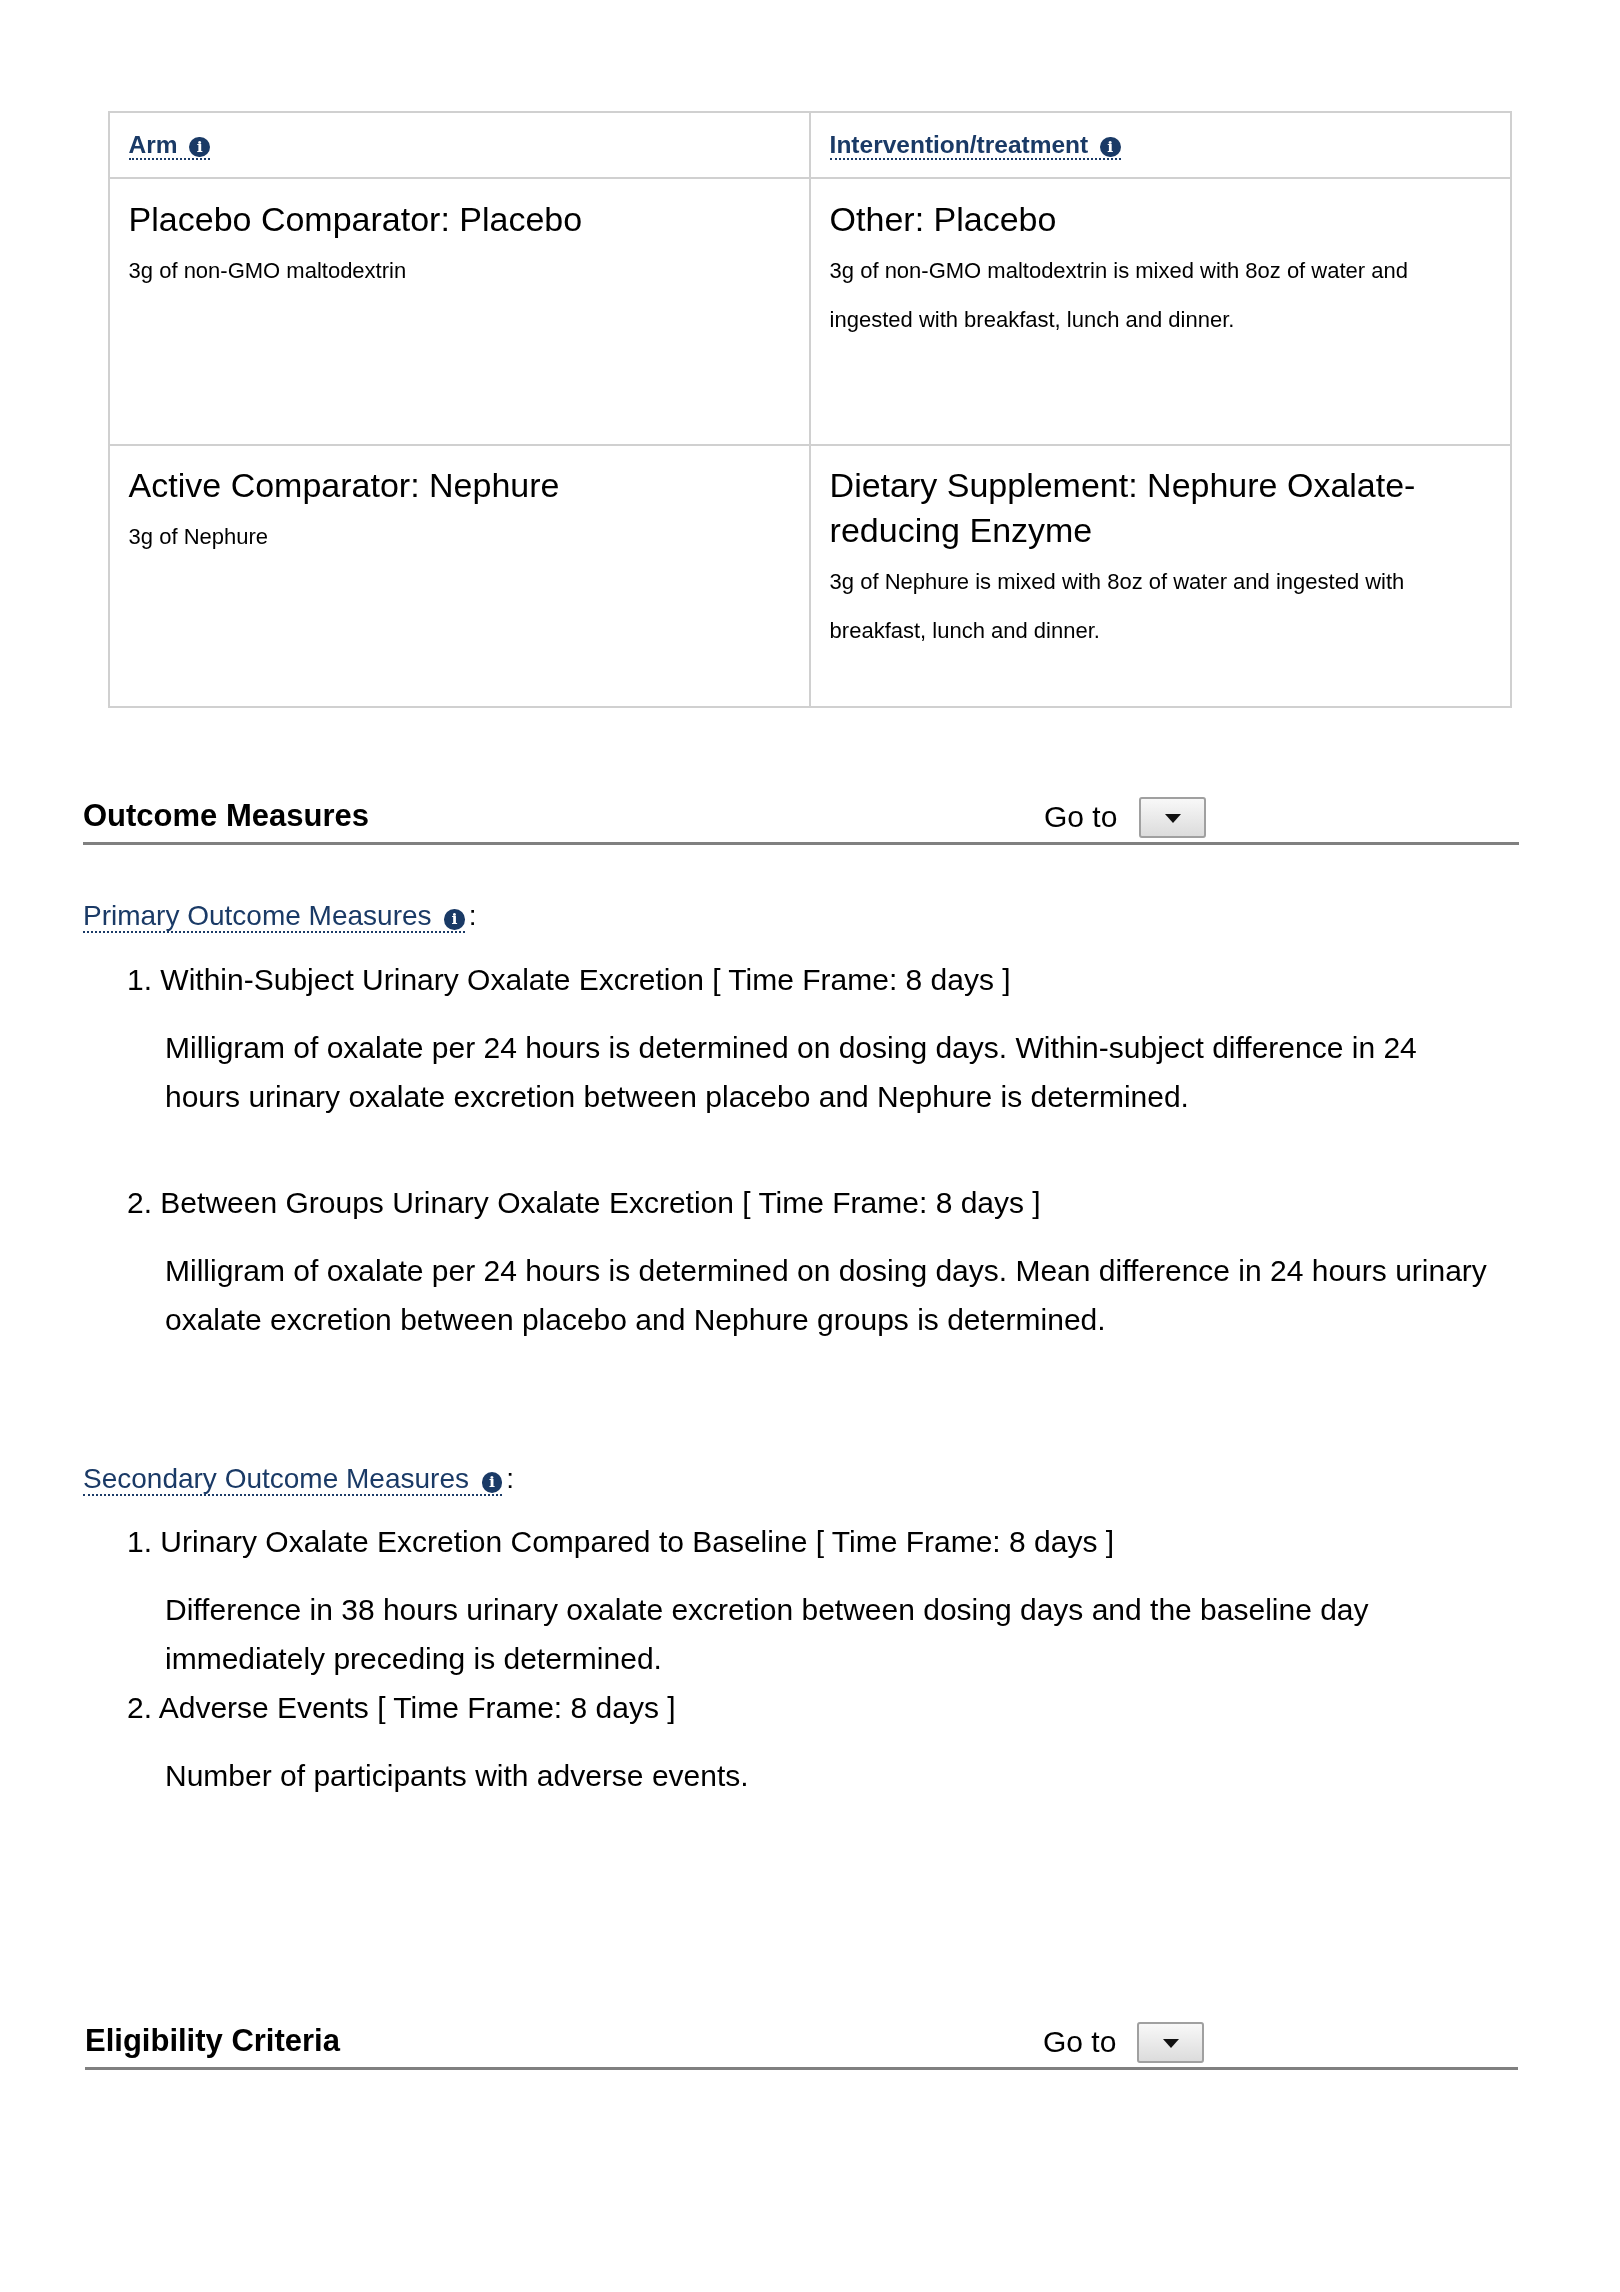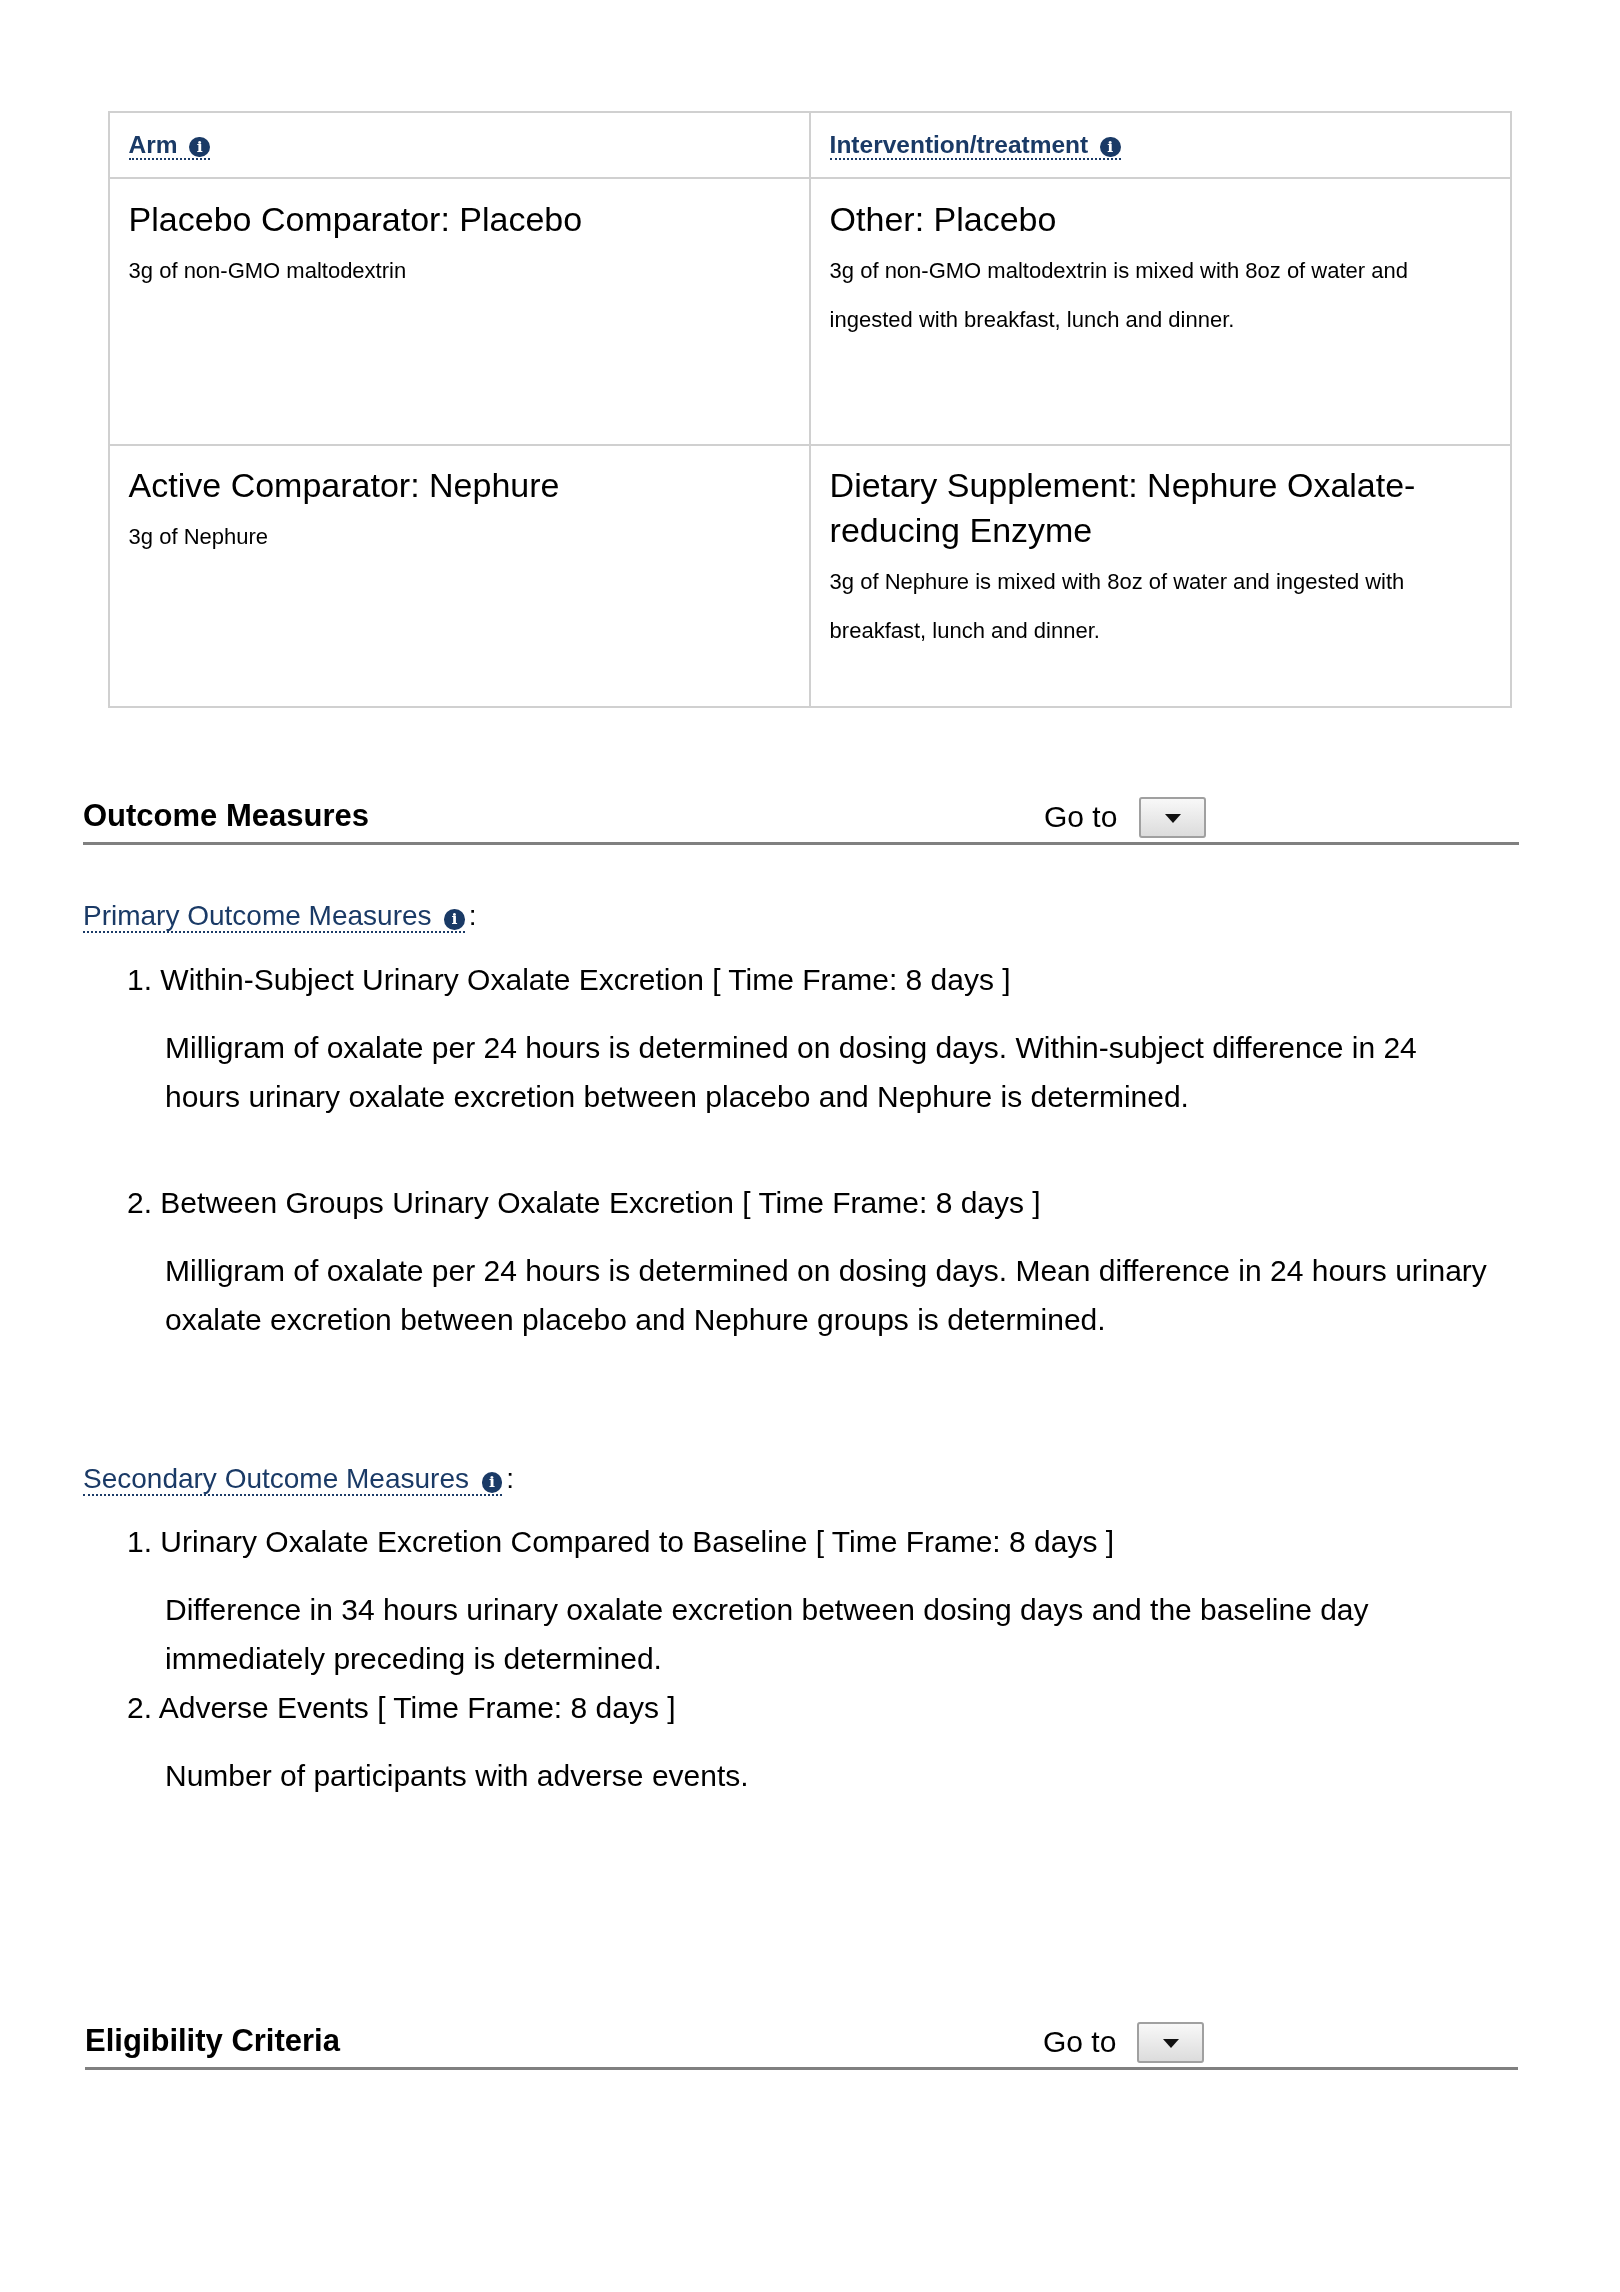--- a/index.html
+++ b/index.html
@@ -83,21 +83,21 @@
   <div class="measure-title">2. Between Groups Urinary Oxalate Excretion [ Time Frame: 8 days ]</div>
   <div class="measure-desc">Milligram of oxalate per 24 hours is determined on dosing days. Mean difference in 24 hours urinary oxalate excretion between placebo and Nephure groups is determined.</div>
 </div>
 
 <div class="measures-label" style="top:1463px;">
   <a><span>Secondary Outcome Measures</span> <span class="info-icon">i</span></a><span class="colon">:</span>
 </div>
 
 <div class="measure" style="top:1522px;">
   <div class="measure-title">1. Urinary Oxalate Excretion Compared to Baseline [ Time Frame: 8 days ]</div>
-  <div class="measure-desc">Difference in 34 hours urinary oxalate excretion between dosing days and the baseline day immediately preceding is determined.</div>
+  <div class="measure-desc">Difference in 38 hours urinary oxalate excretion between dosing days and the baseline day immediately preceding is determined.</div>
 </div>
 
 <div class="measure" style="top:1688px;">
   <div class="measure-title">2. Adverse Events [ Time Frame: 8 days ]</div>
   <div class="measure-desc">Number of participants with adverse events.</div>
 </div>
 
 <div class="section-header" style="top:2018px; left:85px; width:1433px;">
   <div class="section-title">Eligibility Criteria</div>
   <div class="goto-label" style="left:958px;">Go to</div>

